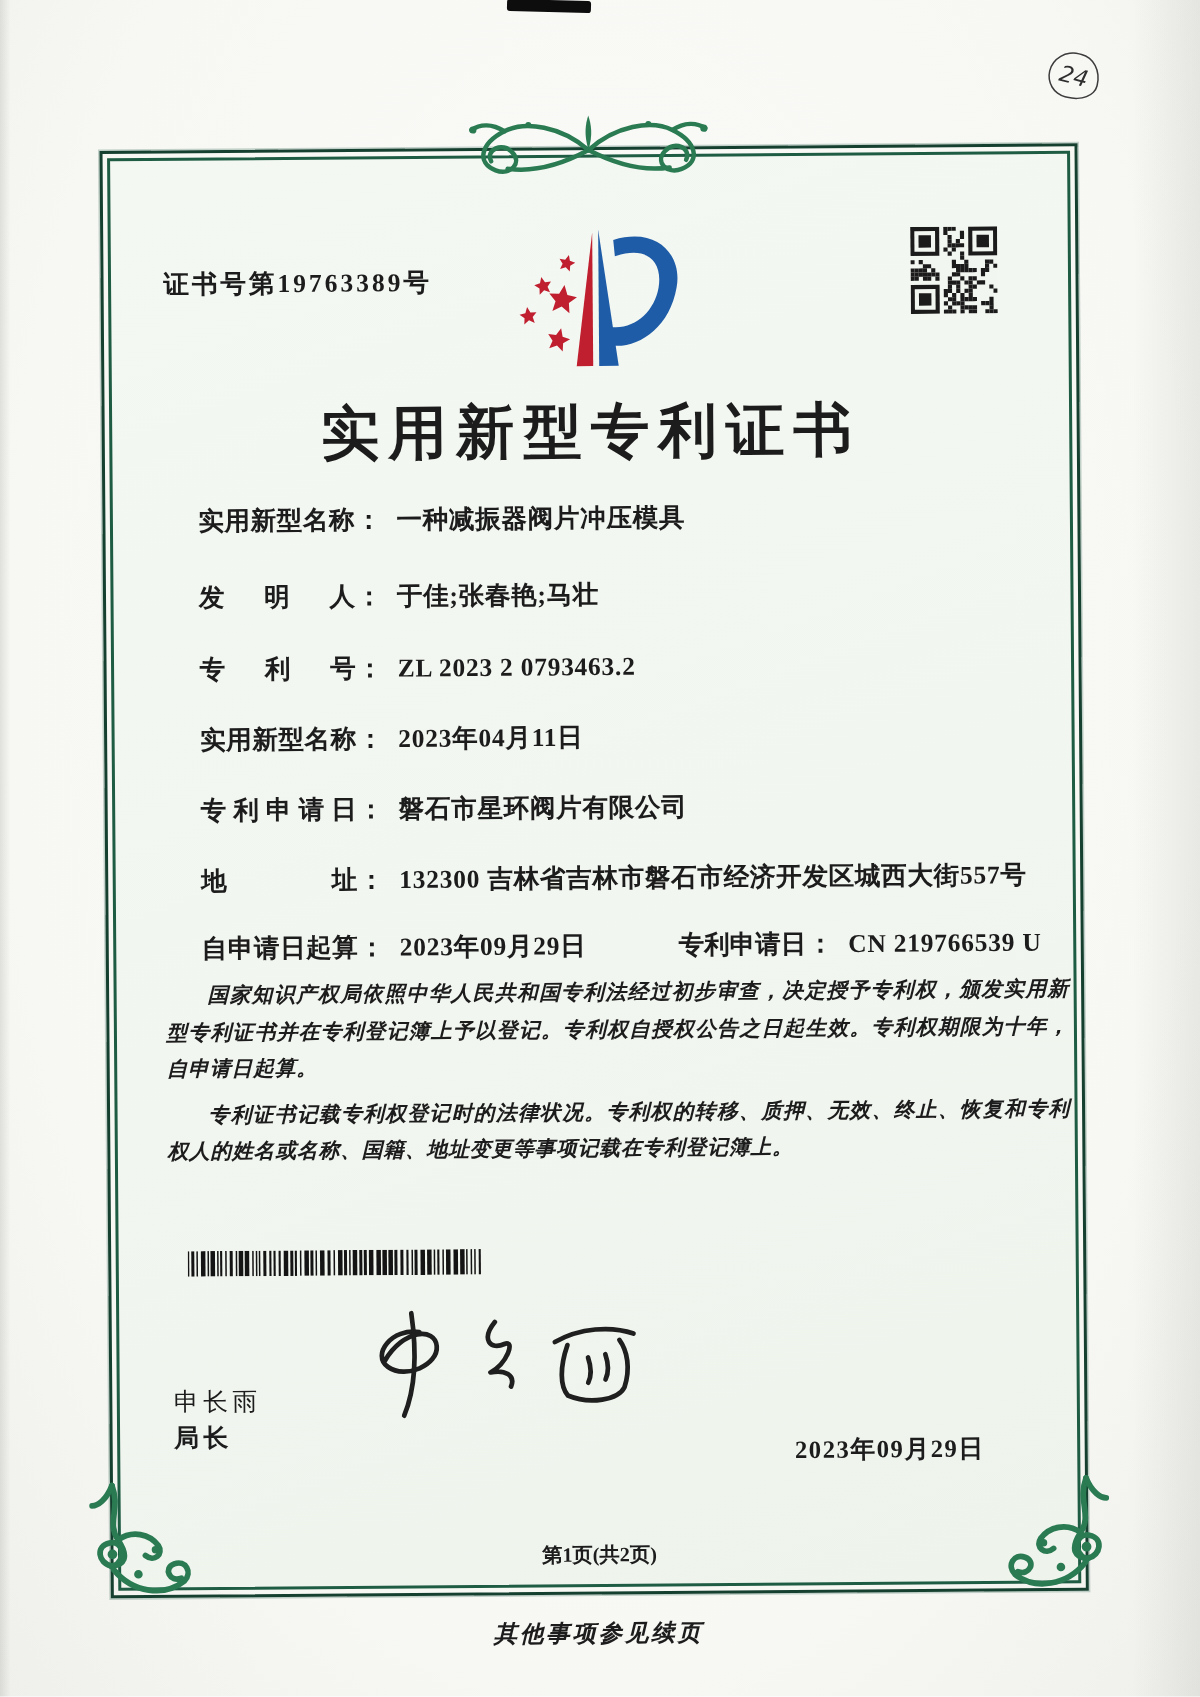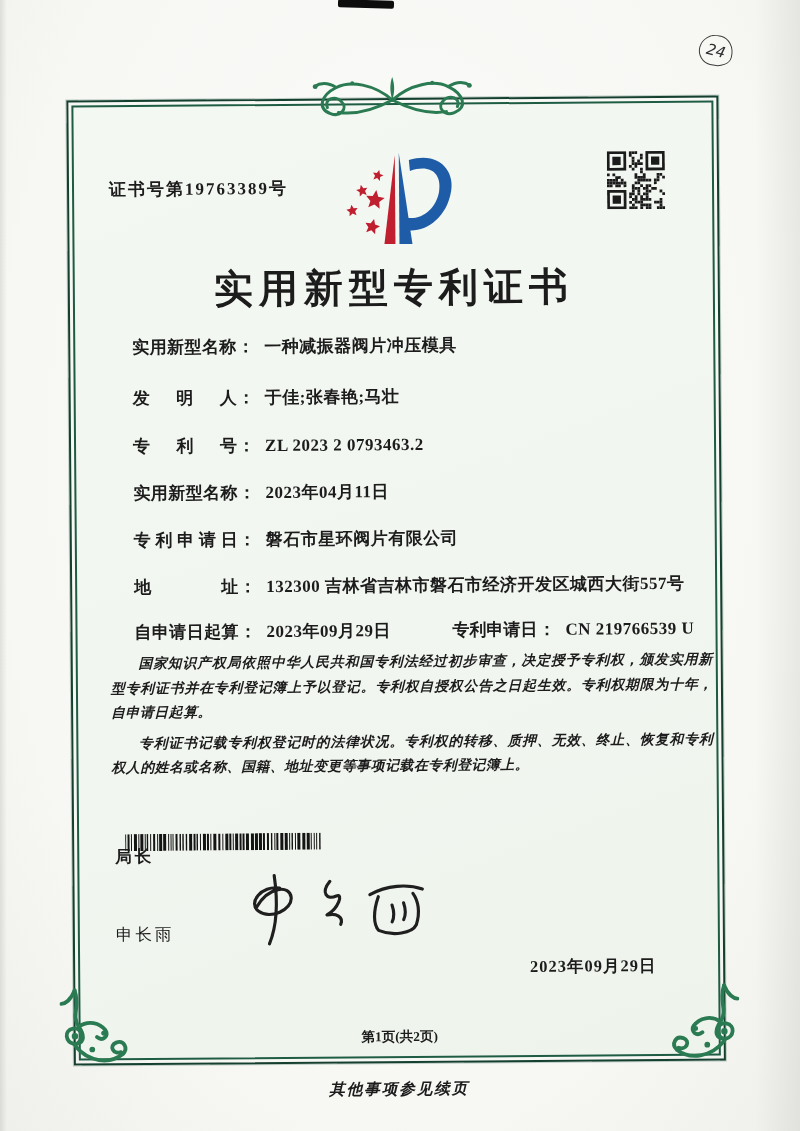--- a/index.html
+++ b/index.html
@@ -36,21 +36,21 @@
   .qr{left:610px;top:153px;width:58px;height:58px;}
   .title{left:70px;top:261px;width:652px;text-align:center;font-size:39px;font-weight:700;letter-spacing:6px;}
   .frow{left:112px;width:560px;font-size:17px;font-weight:700;white-space:nowrap;}
   .flabel{display:inline-block;width:104px;text-align:justify;text-align-last:justify;vertical-align:top;margin-left:22px;}
   .fcolon{display:inline-block;margin:0 2px 0 1px;}
   .fvalue{display:inline-block;margin-left:8px;letter-spacing:.5px;}
   .frow .pair2{position:absolute;left:340px;top:0;}
   .paras{left:110px;top:650px;width:602px;font-size:13.8px;line-height:1.78;font-style:italic;font-weight:600;text-align:justify;}
   .paras p{text-indent:2em;margin-bottom:6px;letter-spacing:.6px;}
   .barcode{left:123px;top:832px;width:200px;height:17px;}
-  .signer-title{left:113px;top:844px;font-family:"Liberation Sans","DejaVu Sans",sans-serif;font-size:16.5px;font-weight:700;letter-spacing:3px;}
+  .signer-title{left:113px;top:946px;font-family:"Liberation Sans","DejaVu Sans",sans-serif;font-size:16.5px;font-weight:700;letter-spacing:3px;}
   .signer-name{left:113px;top:922px;font-family:"Liberation Sans","DejaVu Sans",sans-serif;font-size:16.5px;font-weight:400;letter-spacing:3px;}
   .signature{left:222px;top:864px;width:215px;height:84px;}
   .issue-date{left:480px;top:957px;width:220px;text-align:center;font-size:16.5px;font-weight:700;letter-spacing:1px;}
   .page-indicator{left:70px;top:1028px;width:652px;text-align:center;font-size:13.5px;font-weight:700;}
   .footer-note{left:0;top:1079px;width:790px;text-align:center;font-size:15.5px;font-weight:700;font-style:italic;letter-spacing:2px;}
   
   .binding-mark{left:338px;top:0;width:56px;height:8px;background:#0d0d0d;border-radius:2px;transform:rotate(1.6deg);}
   .hand-circle{left:699px;top:35px;width:34px;height:31px;border:1.6px solid #3c3c3c;
     border-radius:52% 48% 55% 45%/55% 60% 42% 50%;transform:rotate(14deg);
     display:flex;align-items:center;justify-content:center;

